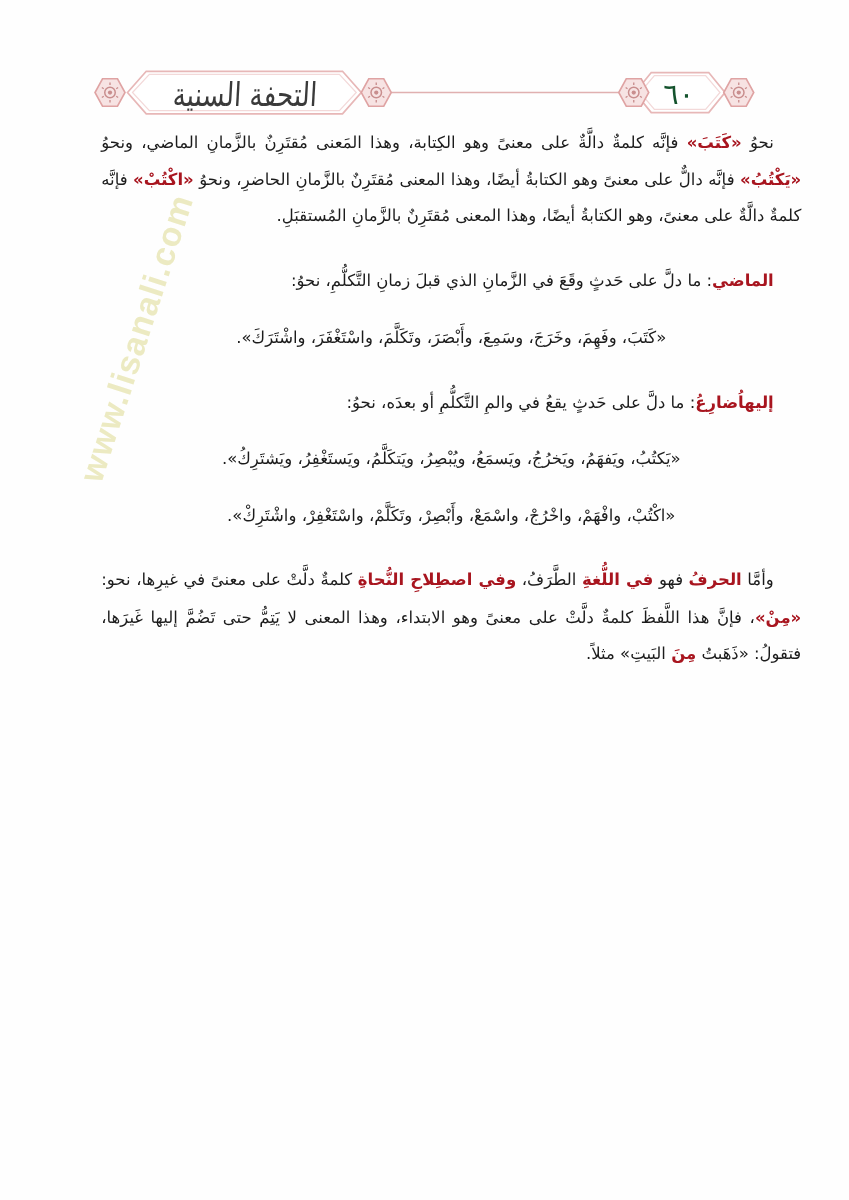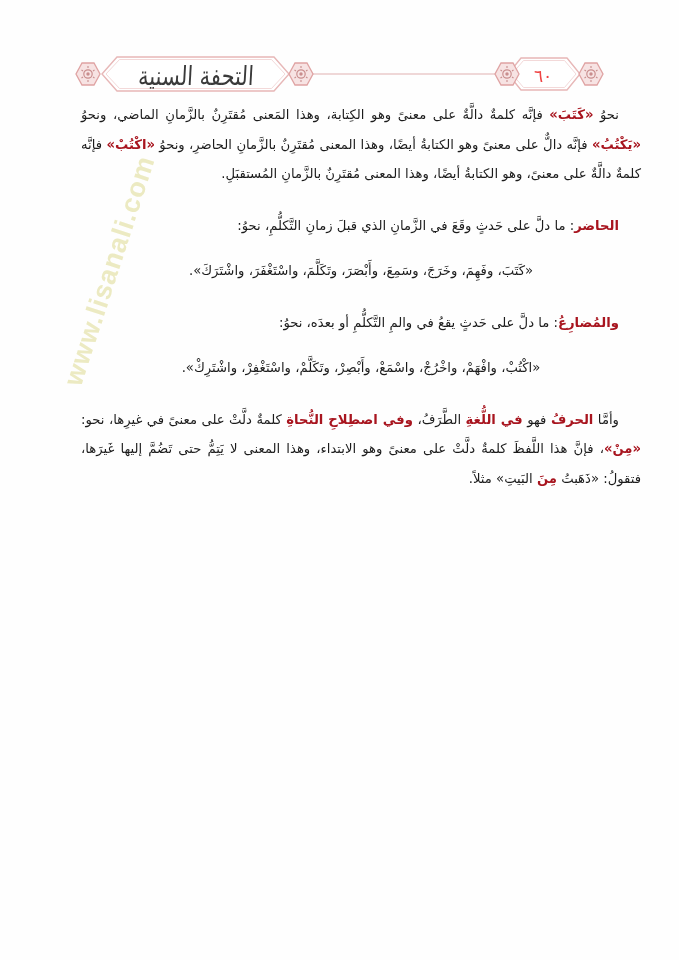--- a/index.html
+++ b/index.html
@@ -74,22 +74,22 @@
   .header-pagenum {
     position: absolute;
     left: 513px;
     top: 60px;
     width: 60px;
     height: 32px;
     display: flex;
     align-items: center;
     justify-content: center;
     font-family: "DejaVu Sans", sans-serif;
-    font-size: 17px;
-    color: #ef4444;
+    font-size: 23px;
+    color: #14532d;
     z-index: 3;
   }
 
   
   .content {
     position: absolute;
     left: 0;
     top: 100px;
     width: 679px;
     padding: 0 74px 0 45px;
@@ -170,20 +170,21 @@
       </g>
     </svg>
   </div>
 
   <div class="header-title">التحفة السنية</div>
 
   <div class="header-pagenum">٦٠</div>
 
   <div class="content" id="body-content">
       <p class="para indent"><span>نحوُ </span><span class="redb">«كَتَبَ»</span><span> فإنَّه كلمةٌ دالَّةٌ على معنىً وهو الكِتابة، وهذا المَعنى مُقتَرِنٌ بالزَّمانِ الماضي، ونحوُ </span><span class="redb">«يَكْتُبُ»</span><span> فإنَّه دالٌّ على معنىً وهو الكتابةُ أيضًا، وهذا المعنى مُقتَرِنٌ بالزَّمانِ الحاضرِ، ونحوُ </span><span class="redb">«اكْتُبْ»</span><span> فإنَّه كلمةٌ دالَّةٌ على معنىً، وهو الكتابةُ أيضًا، وهذا المعنى مُقتَرِنٌ بالزَّمانِ المُستقبَلِ.</span></p>
-      <p class="para indent rightend gap-md"><span class="redb">الحاضر</span><span>: ما دلَّ على حَدثٍ وقَعَ في الزَّمانِ الذي قبلَ زمانِ التَّكلُّمِ، نحوُ:</span></p>
+      <p class="para indent rightend gap-md"><span class="redb">الماضي</span><span>: ما دلَّ على حَدثٍ وقَعَ في الزَّمانِ الذي قبلَ زمانِ التَّكلُّمِ، نحوُ:</span></p>
       <p class="para centered gap-sm"><span>«كَتَبَ، وفَهِمَ، وخَرَجَ، وسَمِعَ، وأَبْصَرَ، وتَكَلَّمَ، واسْتَغْفَرَ، واشْتَرَكَ».</span></p>
-      <p class="para indent rightend gap-md"><span class="redb">والمُضارِعُ</span><span>: ما دلَّ على حَدثٍ يقعُ في والمِ التَّكلُّمِ أو بعدَه، نحوُ:</span></p>
+      <p class="para indent rightend gap-md"><span class="redb">إليهاُضارِعُ</span><span>: ما دلَّ على حَدثٍ يقعُ في والمِ التَّكلُّمِ أو بعدَه، نحوُ:</span></p>
+      <p class="para centered gap-sm"><span>«يَكتُبُ، ويَفهَمُ، ويَخرُجُ، ويَسمَعُ، ويُبْصِرُ، ويَتكَلَّمُ، ويَستَغْفِرُ، ويَشتَرِكُ».</span></p>
       <p class="para centered gap-sm"><span>«اكْتُبْ، وافْهَمْ، واخْرُجْ، واسْمَعْ، وأَبْصِرْ، وتَكَلَّمْ، واسْتَغْفِرْ، واشْتَرِكْ».</span></p>
       <p class="para indent gap-md"><span>وأمَّا </span><span class="redb">الحرفُ</span><span> فهو </span><span class="redb">في اللُّغةِ</span><span> الطَّرَفُ، </span><span class="redb">وفي اصطِلاحِ النُّحاةِ</span><span> كلمةٌ دلَّتْ على معنىً في غيرِها، نحو: </span><span class="redb">«مِنْ»</span><span>، فإنَّ هذا اللَّفظَ كلمةٌ دلَّتْ على معنىً وهو الابتداء، وهذا المعنى لا يَتِمُّ حتى تَضُمَّ إليها غَيرَها، فتقولُ: «ذَهَبتُ </span><span class="redb">مِنَ</span><span> البَيتِ» مثلاً.</span></p>
     </div>
 
 </div>
 
 </body></html>

